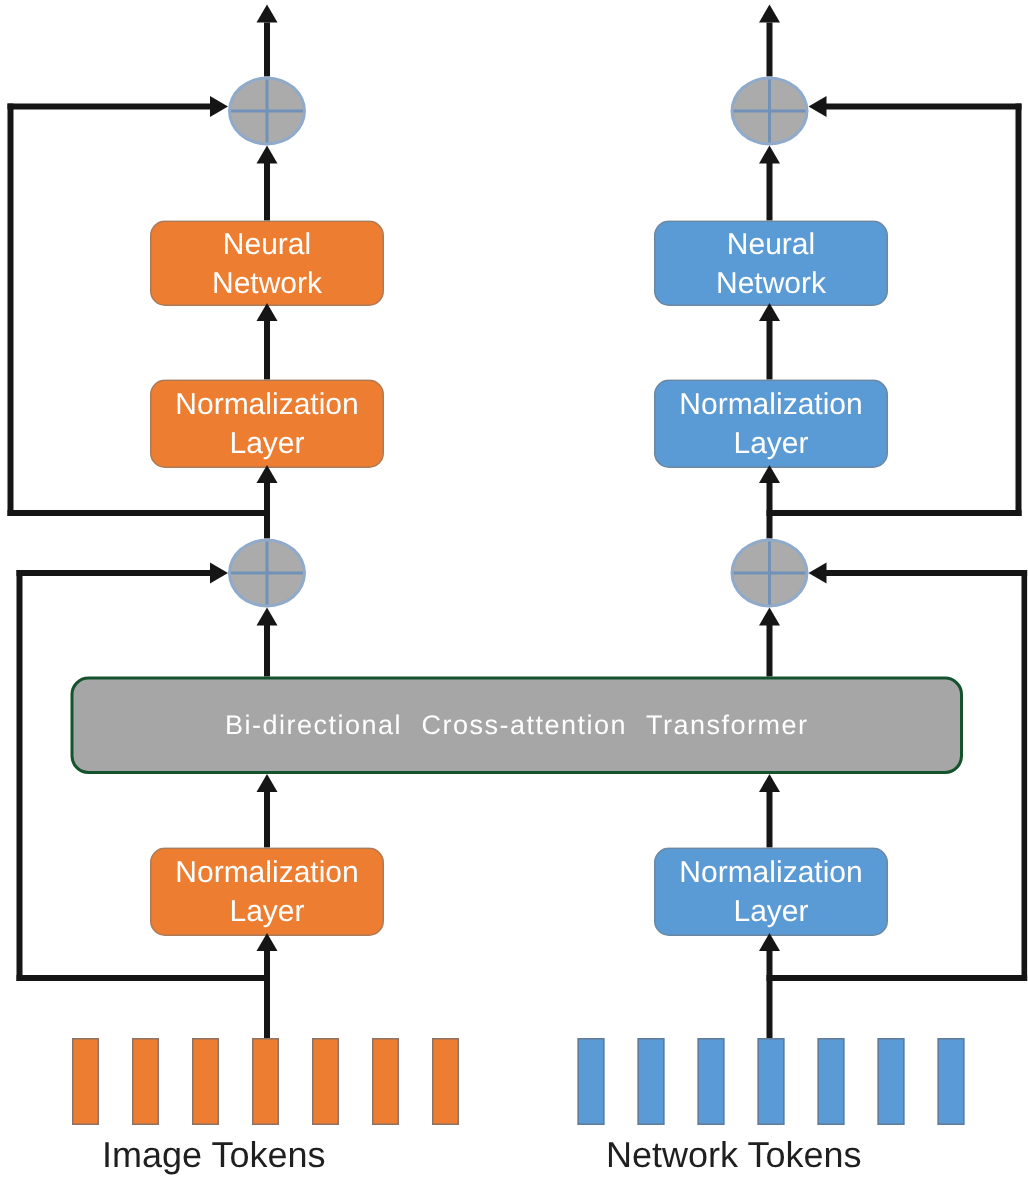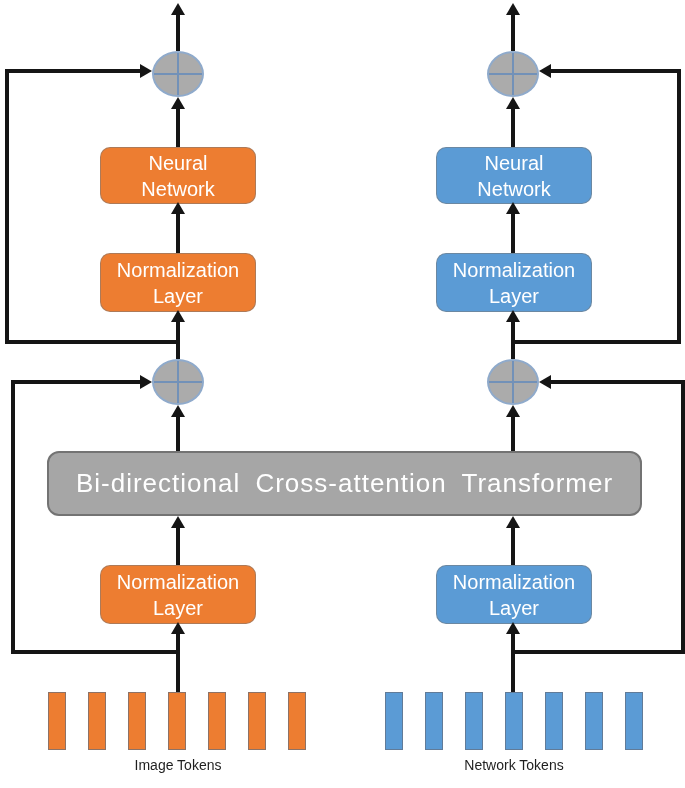--- a/index.html
+++ b/index.html
@@ -22,36 +22,36 @@
     border-right:12px solid #151515;}
 
   
   .box{position:absolute;border-radius:10px;display:flex;align-items:center;justify-content:center;
     text-align:center;color:#ffffff;font-size:20px;line-height:1.3;white-space:pre-line;
     border:1px solid rgba(120,120,120,.55);}
   .box.orange{background:#ED7D31;}
   .box.blue{background:#5B9BD5;}
 
   .xfmr{position:absolute;left:47px;top:451px;width:595px;height:65px;background:#A6A6A6;
-    border:2px solid #737373;border-radius:12px;display:flex;align-items:center;justify-content:center;
-    color:#ffffff;font-size:26px;letter-spacing:1px;word-spacing:7px;box-sizing:border-box;}
+    border:2px solid #14532d;border-radius:12px;display:flex;align-items:center;justify-content:center;
+    color:#ffffff;font-size:18px;letter-spacing:1px;word-spacing:7px;box-sizing:border-box;}
 
   
   .addnode{position:absolute;width:52px;height:46px;border-radius:50%;background:#ABABAB;
     border:2px solid #8FAACB;box-sizing:border-box;}
   .addnode .cross-h{position:absolute;left:0;right:0;top:50%;margin-top:-1px;height:2px;background:#7291B8;}
   .addnode .cross-v{position:absolute;top:0;bottom:0;left:50%;margin-left:-1px;width:2px;background:#7291B8;}
 
   
   .token-row{position:absolute;display:flex;gap:22px;}
   .token{width:18px;height:58px;border:1px solid rgba(100,110,125,.7);box-sizing:border-box;}
   .token-row.orange .token{background:#ED7D31;}
   .token-row.blue .token{background:#5B9BD5;}
 
-  .caption{position:absolute;width:220px;text-align:center;color:#1f1f1f;font-size:14px;font-weight:500;}
+  .caption{position:absolute;width:220px;color:#1f1f1f;font-size:24px;font-weight:500;}
 </style>
 </head>
 <body>
 
 <div id="canvas">
 
   <div class="vline" style="left:176px;top:15px;height:36px;"></div>
   <div class="arrow-up" style="left:171px;top:3px;"></div>
 
   <div class="addnode" style="left:152px;top:51px;">

